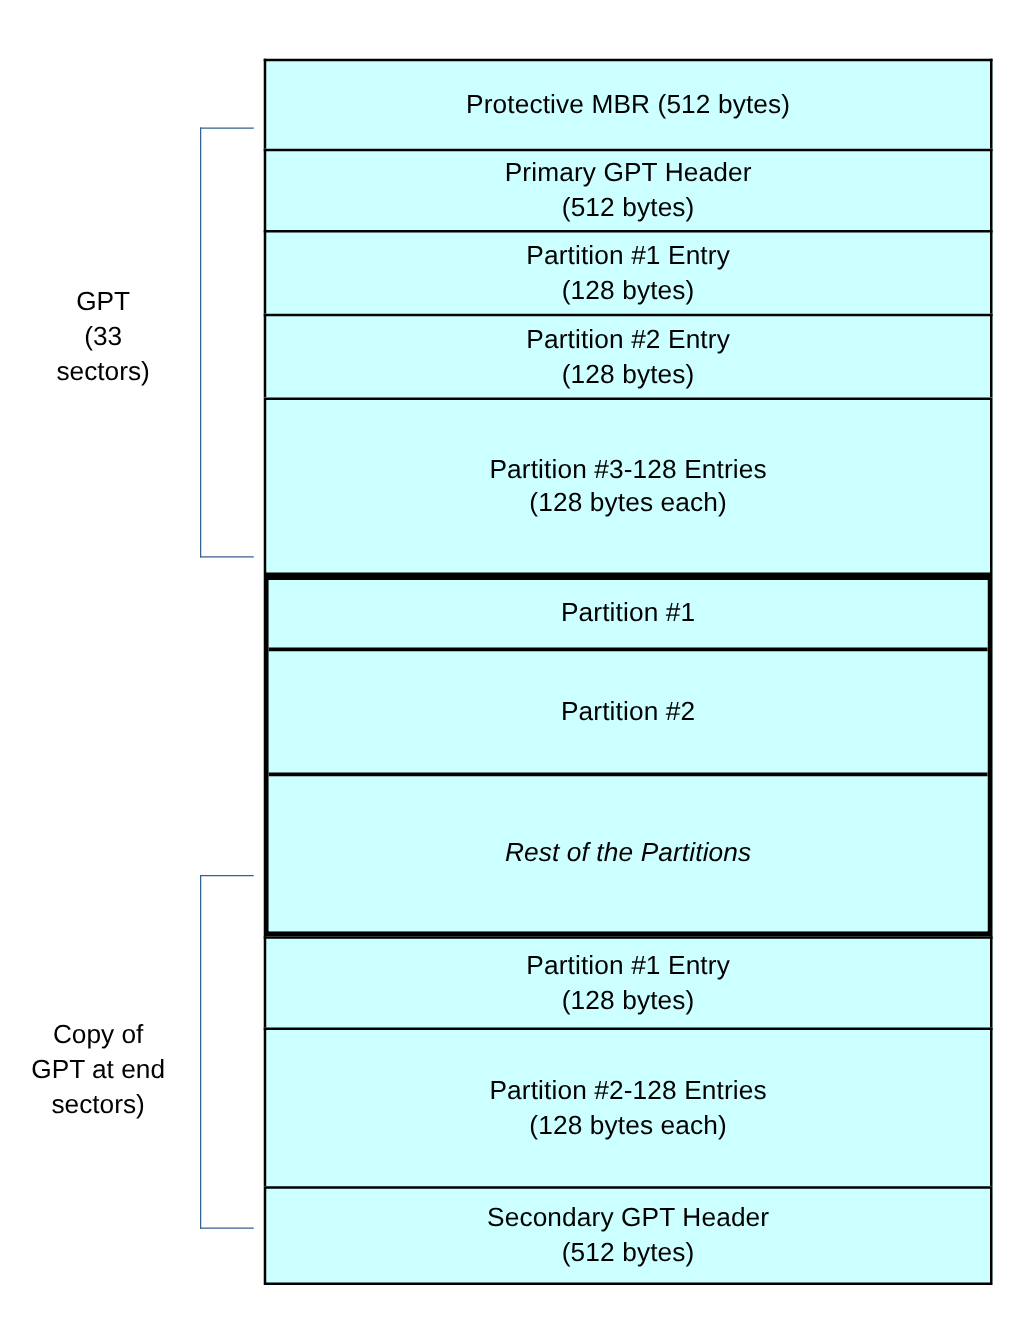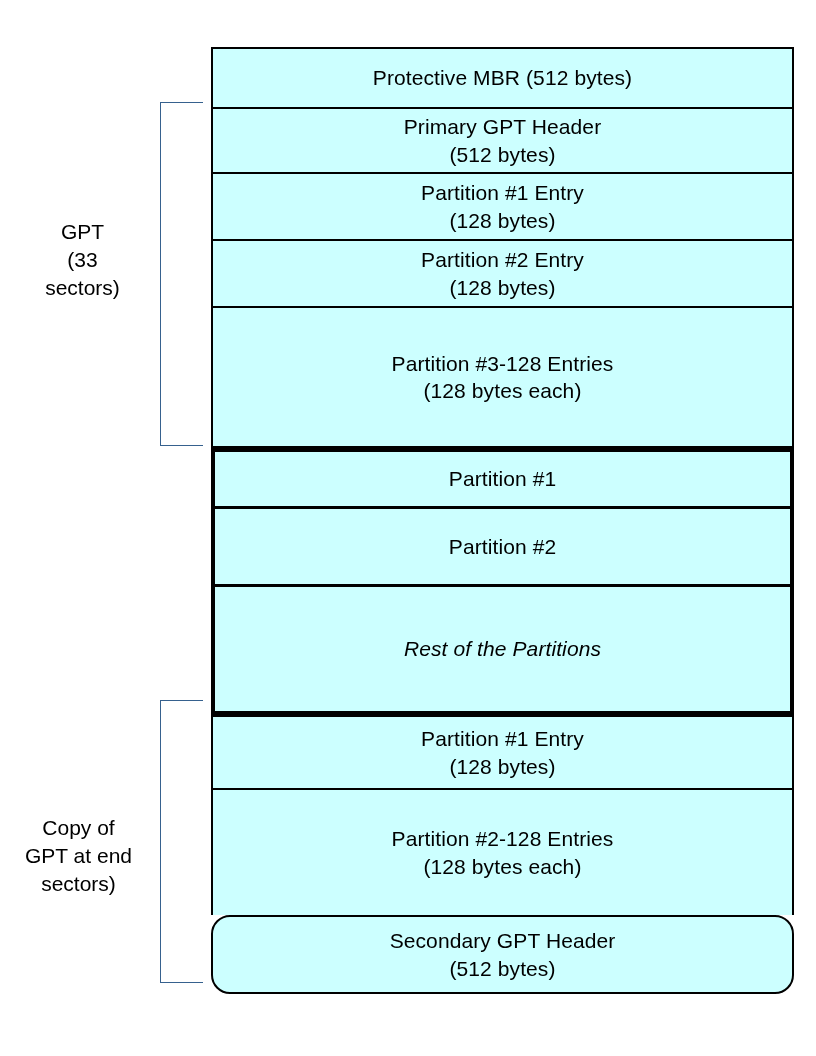--- a/index.html
+++ b/index.html
@@ -94,37 +94,37 @@
   }
   .side-caption span { display: block; }
 </style>
 </head>
 <body>
 
 <div id="diagram">
 
   <div class="bracket" style="left:160px; top:102px; height:342px;"></div>
 
-  <div class="side-caption" style="left:10px; top:218px; width:145px;">
+  <div class="side-caption" style="left:10px; top:228px; width:145px;">
     <span>GPT</span>
     <span>(33</span>
     <span>sectors)</span>
   </div>
 
   <div class="bracket" style="left:160px; top:700px; height:281px;"></div>
 
   <div class="side-caption" style="left:2px; top:814px; width:153px;">
     <span>Copy of</span>
     <span>GPT at end</span>
     <span>sectors)</span>
   </div>
 
   <div class="stack">
 
-    <div class="box" style="height:60px;">
+    <div class="box" style="height:72px;">
       <span class="label-lines">
         <span>Protective MBR (512 bytes)</span>
       </span>
     </div>
 
     <div class="box" style="height:65px;">
       <span class="label-lines">
         <span>Primary GPT Header</span>
         <span>(512 bytes)</span>
       </span>
@@ -150,21 +150,21 @@
         <span>(128 bytes each)</span>
       </span>
     </div>
 
     <div class="thickgroup">
       <div class="box" style="height:54px;">
         <span class="label-lines">
           <span>Partition #1</span>
         </span>
       </div>
-      <div class="box" style="height:78px;">
+      <div class="box" style="height:100px;">
         <span class="label-lines">
           <span>Partition #2</span>
         </span>
       </div>
       <div class="box" style="height:127px;font-style:italic;">
         <span class="label-lines">
           <span>Rest of the Partitions</span>
         </span>
       </div>
     </div>
@@ -176,21 +176,21 @@
       </span>
     </div>
 
     <div class="box" style="height:127px;">
       <span class="label-lines">
         <span>Partition #2-128 Entries</span>
         <span>(128 bytes each)</span>
       </span>
     </div>
 
-    <div class="box last-of-group" style="height:79px;border-radius:19px;">
+    <div class="box last-of-group" style="height:79px;">
       <span class="label-lines">
         <span>Secondary GPT Header</span>
         <span>(512 bytes)</span>
       </span>
     </div>
 
   </div>
 </div>
 
 </body></html>

